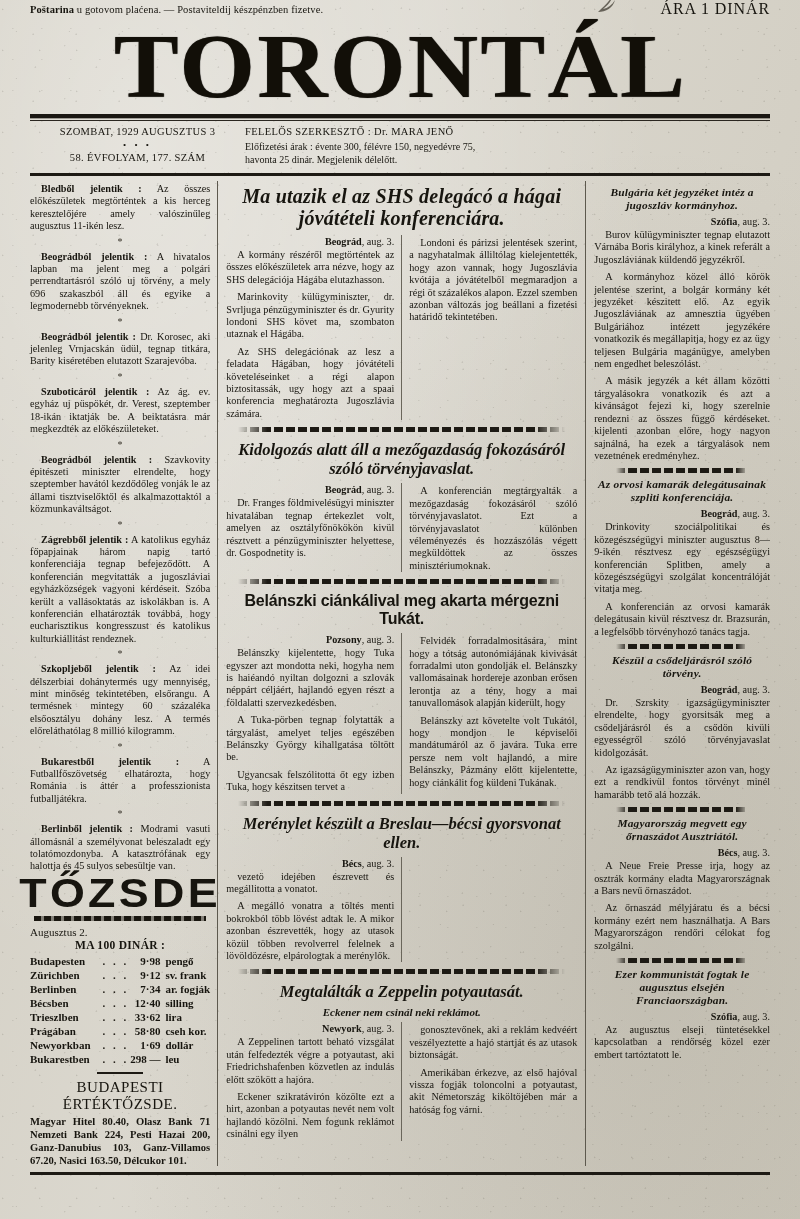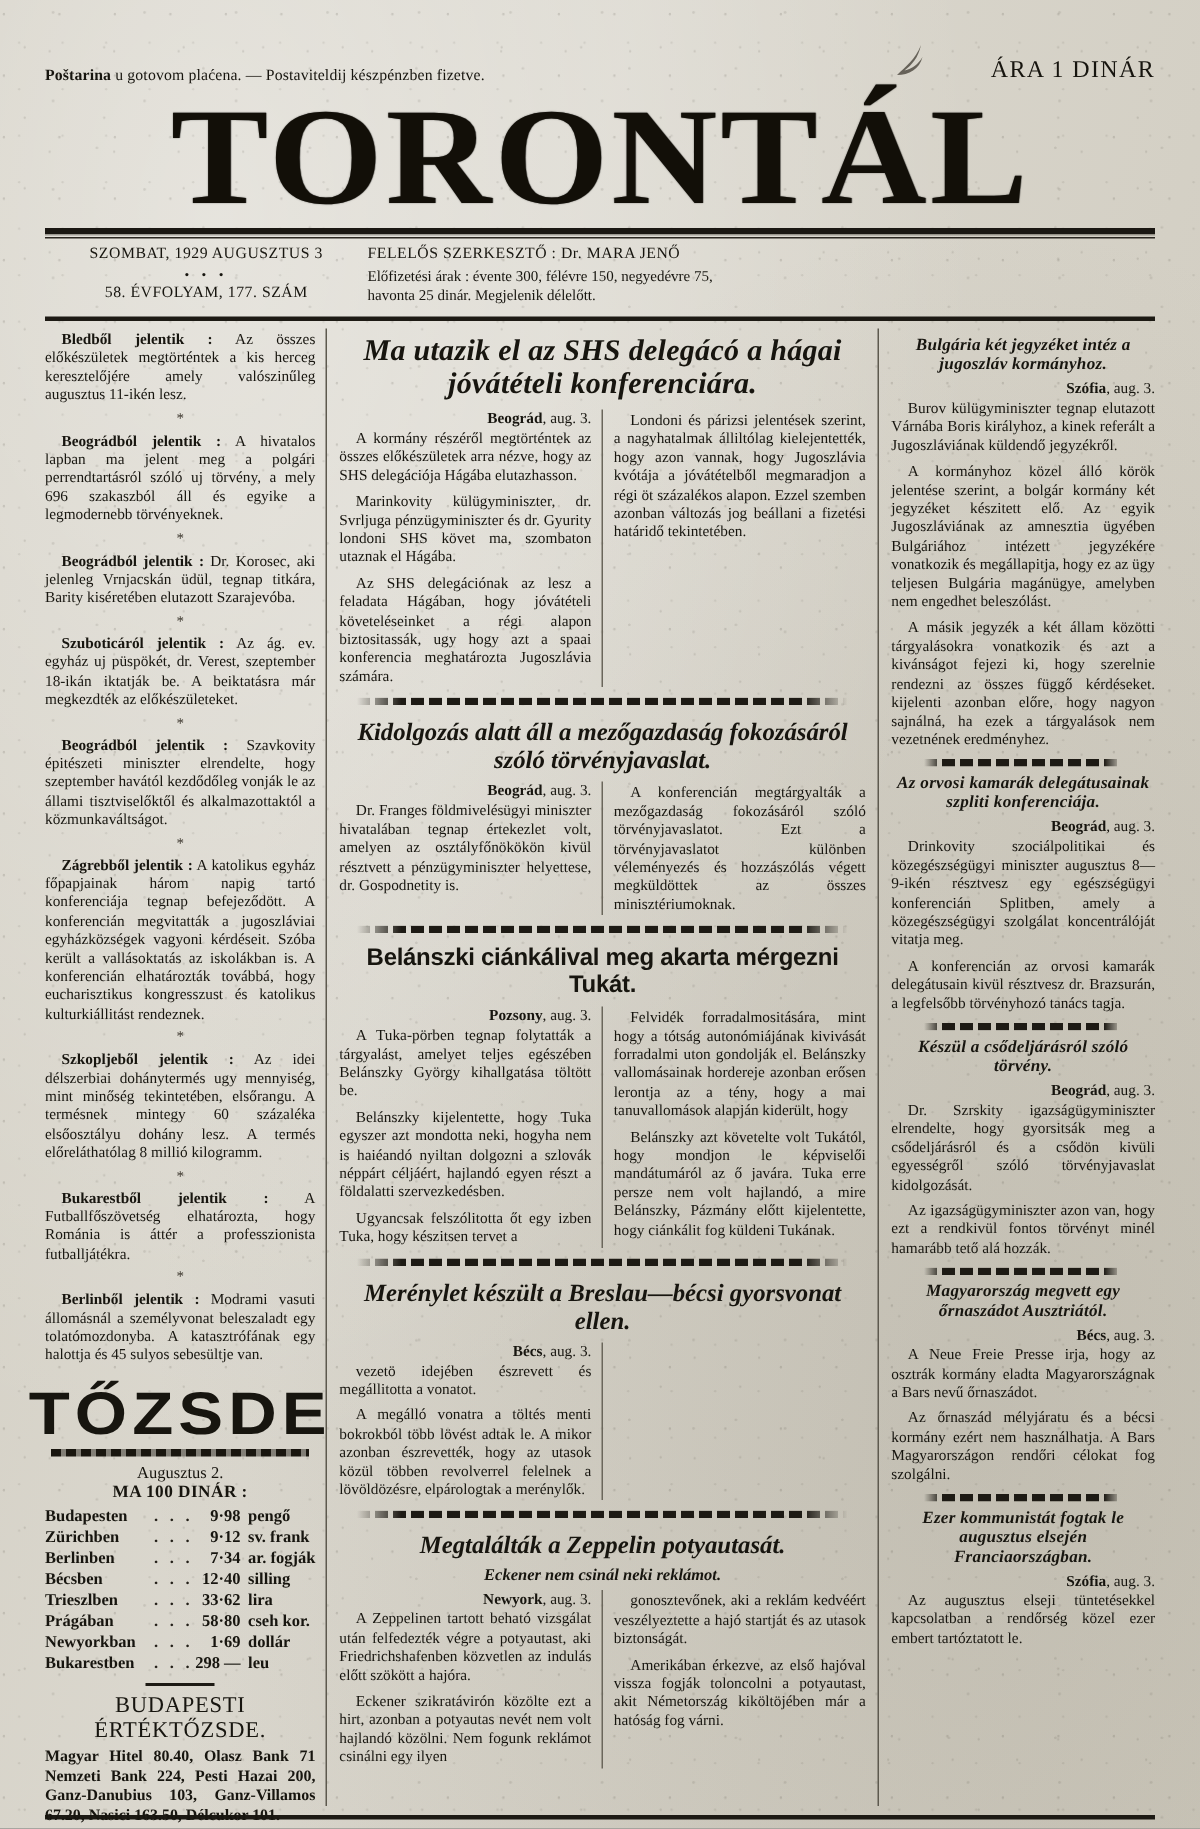--- a/index.html
+++ b/index.html
@@ -22,22 +22,22 @@
       radial-gradient(circle at 7% 23%, rgba(60,55,45,.5) .6px, transparent 1.1px),
       radial-gradient(circle at 31% 67%, rgba(60,55,45,.45) .5px, transparent 1px),
       radial-gradient(circle at 58% 14%, rgba(60,55,45,.4) .6px, transparent 1.2px),
       radial-gradient(circle at 77% 51%, rgba(60,55,45,.45) .5px, transparent 1px),
       radial-gradient(circle at 91% 86%, rgba(60,55,45,.4) .6px, transparent 1.1px),
       radial-gradient(circle at 44% 92%, rgba(60,55,45,.35) .5px, transparent 1px);
     background-size:37px 41px, 53px 47px, 61px 59px, 43px 67px, 71px 53px, 29px 31px;}
   .inner{position:absolute;left:30px;top:0;width:740px;height:1219px;}
 
   
-  .topline{display:flex;justify-content:space-between;align-items:flex-end;
-    padding-top:38px;font-size:10.5px;letter-spacing:.1px;}
+  .topline{display:flex;justify-content:space-between;align-items:center;
+    font-size:10.5px;letter-spacing:.1px;}
   .topline .l{font-weight:bold;font-size:10.5px;}
   .topline .l .thin{font-weight:normal;}
   .topline .r{font-size:16px;letter-spacing:.9px;font-variant:small-caps;}
 
   
   .masthead{text-align:center;margin-top:2px;height:88px;position:relative;}
   .masthead .ttl{
     font-family:"Liberation Serif", serif;
     font-weight:bold;font-size:92px;line-height:92px;
     letter-spacing:2px;
@@ -95,27 +95,27 @@
   .subhl{font-size:11px;line-height:12px;font-style:italic;font-weight:bold;
     text-align:center;margin:0 0 4px;}
 
   .orn{height:5px;margin:7px 12px 6px;
     background:repeating-linear-gradient(90deg,#1d1a14 0 9px,transparent 9px 12px);
     mask-image:linear-gradient(90deg,transparent 0,#000 9%,#000 91%,transparent 100%);
     -webkit-mask-image:linear-gradient(90deg,transparent 0,#000 9%,#000 91%,transparent 100%);}
   .orn.sm{margin:6px 22px 5px;}
 
   
-  .tozsde{margin-top:12px;}
+  .tozsde{margin-top:0;}
   .tozsde .word{font-family:"Liberation Sans", sans-serif;font-weight:bold;
     font-size:40px;line-height:40px;letter-spacing:3px;text-align:center;
     transform:scaleX(1.12);}
   .tozsde .bar{height:5px;margin:3px 4px 5px;
     background:repeating-linear-gradient(90deg,#19160f 0 7px,rgba(25,22,15,.45) 7px 10px);}
-  .tozsde .d{text-align:center;font-size:11px;margin-bottom:1px;}
+  .tozsde .d{text-align:left;font-size:11px;margin-bottom:1px;}
   .tozsde .h{text-align:center;font-size:11.5px;font-weight:bold;margin-bottom:3px;letter-spacing:.3px;}
   table.rates{width:100%;border-collapse:collapse;font-size:11px;font-weight:bold;}
   table.rates td{padding:1px 0;white-space:nowrap;}
   table.rates td.city{width:47%;}
   table.rates td.dots{width:16%;letter-spacing:2.5px;color:#231f18;text-align:left;}
   table.rates td.num{width:16%;text-align:right;padding-right:5px;}
   table.rates td.cur{width:21%;}
   .tozsde .sep{width:46px;height:2px;background:#1d1a14;margin:6px auto 5px;}
   .tozsde .bh{text-align:center;font-size:15px;letter-spacing:.5px;margin-bottom:2px;}
   .tozsde .blist{font-size:10.6px;line-height:13px;text-align:justify;font-weight:bold;}
@@ -279,22 +279,22 @@
         </div>
       </div>
 
       <div class="orn"></div>
 
       <h2 class="hl sans">Belánszki ciánkálival meg akarta mérgezni Tukát.</h2>
       <div class="col2inner">
         <div class="sub2 left">
           <div class="dateline"><b>Pozsony</b><span>, aug. 3.</span></div>
           <div id="a3l">
+                <p class="t">Belánszky kijelentette, hogy Tuka egyszer azt mondotta neki, hogyha nem is haiéandó nyiltan dolgozni a szlovák néppárt céljáért, hajlandó egyen részt a földalatti szervezkedésben.</p>
                 <p class="t first">A Tuka-pörben tegnap folytatták a tárgyalást, amelyet teljes egészében Belánszky György kihallgatása töltött be.</p>
-                <p class="t">Belánszky kijelentette, hogy Tuka egyszer azt mondotta neki, hogyha nem is haiéandó nyiltan dolgozni a szlovák néppárt céljáért, hajlandó egyen részt a földalatti szervezkedésben.</p>
                 <p class="t">Ugyancsak felszólitotta őt egy izben Tuka, hogy készitsen tervet a</p>
               </div>
         </div>
         <div class="sub2 right">
           <div id="a3r">
                 <p class="t first">Felvidék forradalmositására, mint hogy a tótság autonómiájának kivivását forradalmi uton gondolják el. Belánszky vallomásainak hordereje azonban erősen lerontja az a tény, hogy a mai tanuvallomások alapján kiderült, hogy</p>
                 <p class="t">Belánszky azt követelte volt Tukától, hogy mondjon le képviselői mandátumáról az ő javára. Tuka erre persze nem volt hajlandó, a mire Belánszky, Pázmány előtt kijelentette, hogy ciánkálit fog küldeni Tukának.</p>
               </div>
         </div>
       </div>

